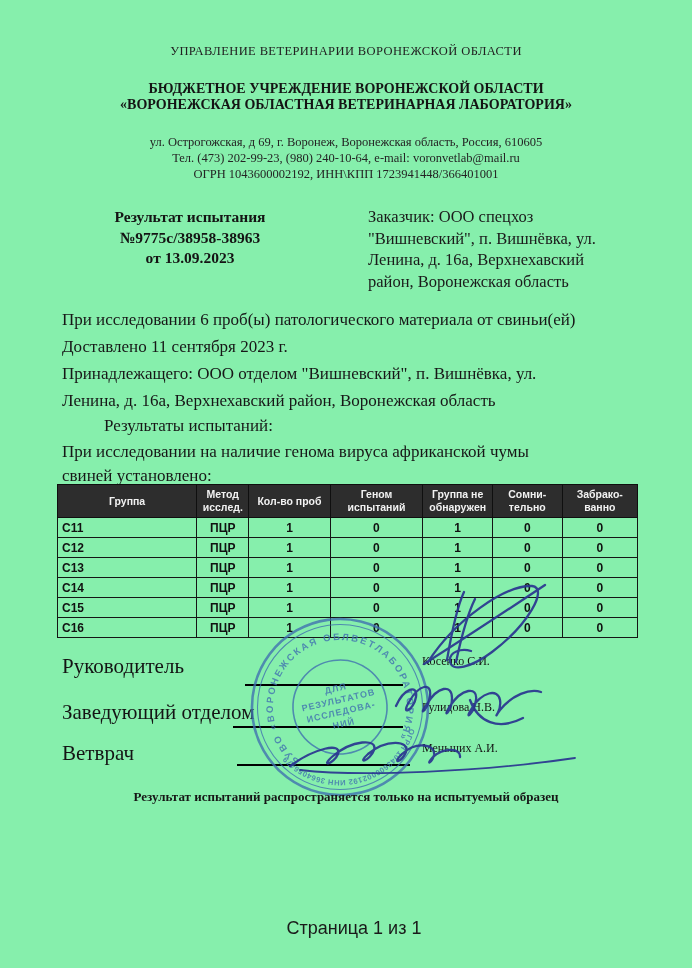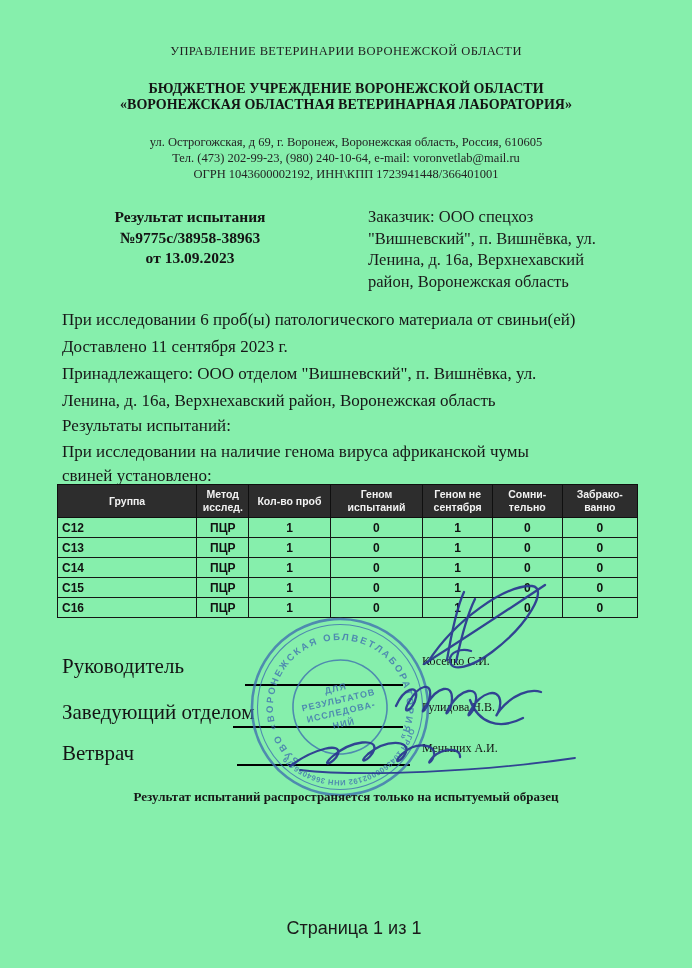--- a/index.html
+++ b/index.html
@@ -67,21 +67,21 @@
     <div class="nowrap">"Вишневский", п. Вишнёвка, ул.</div>
     <div class="nowrap">Ленина, д. 16а, Верхнехавский</div>
     <div class="nowrap">район, Воронежская область</div>
   </div>
 
   <div class="abs bodytext" style="top:0;height:0;">
     <div class="bl" style="top:310px;text-align:center;">При исследовании 6 проб(ы) патологического материала от свиньи(ей)</div>
     <div class="bl" style="top:337px;">Доставлено 11 сентября 2023 г.</div>
     <div class="bl" style="top:364px;">Принадлежащего: ООО отделом "Вишневский", п. Вишнёвка, ул.</div>
     <div class="bl" style="top:391px;">Ленина, д. 16а, Верхнехавский район, Воронежская область</div>
-    <div class="bl" style="top:416px;">Результаты испытаний:</div>
+    <div class="bl" style="top:416px;margin-left:42px;">Результаты испытаний:</div>
     <div class="bl" style="top:442px;">При исследовании на наличие генома вируса африканской чумы</div>
     <div class="bl" style="top:466px;">свиней установлено:</div>
   </div>
 
   <div class="abs tbl-wrap">
     <table>
       <colgroup>
         <col style="width:24%">
           <col style="width:9%">
           <col style="width:14%">
@@ -89,26 +89,35 @@
         <col style="width:12%">
           <col style="width:12%">
           <col style="width:13%">
       </colgroup>
       <thead>
         <tr>
           <th>Группа</th>
           <th>Метод исслед.</th>
           <th>Кол-во проб</th>
           <th>Геном испытаний</th>
-          <th>Геном не сентября</th>
+          <th>Группа не обнаружен</th>
           <th>Сомни-тельно</th>
           <th>Забрако-ванно</th>
         </tr>
       </thead>
       <tbody>
+        <tr>
+          <td class="first">С11</td>
+          <td>ПЦР</td>
+          <td>1</td>
+          <td>0</td>
+          <td>1</td>
+          <td>0</td>
+          <td>0</td>
+        </tr>
         <tr>
           <td class="first">С12</td>
           <td>ПЦР</td>
           <td>1</td>
           <td>0</td>
           <td>1</td>
           <td>0</td>
           <td>0</td>
         </tr>
         <tr>

